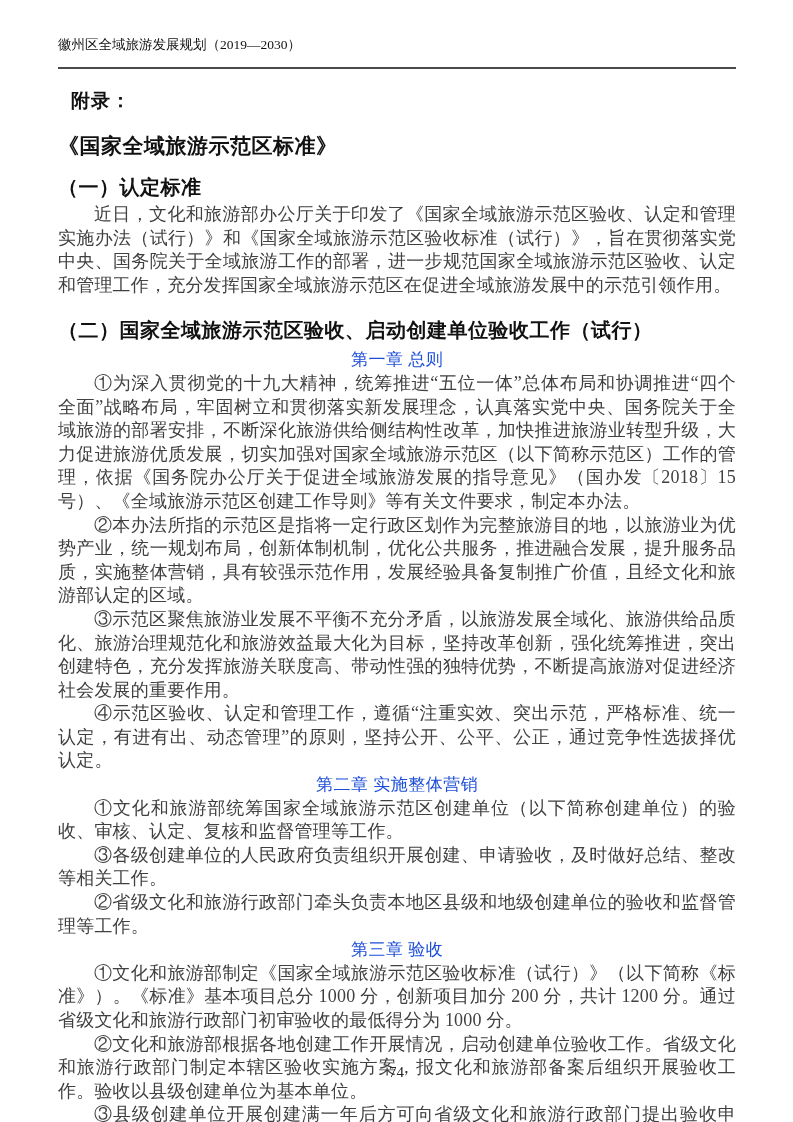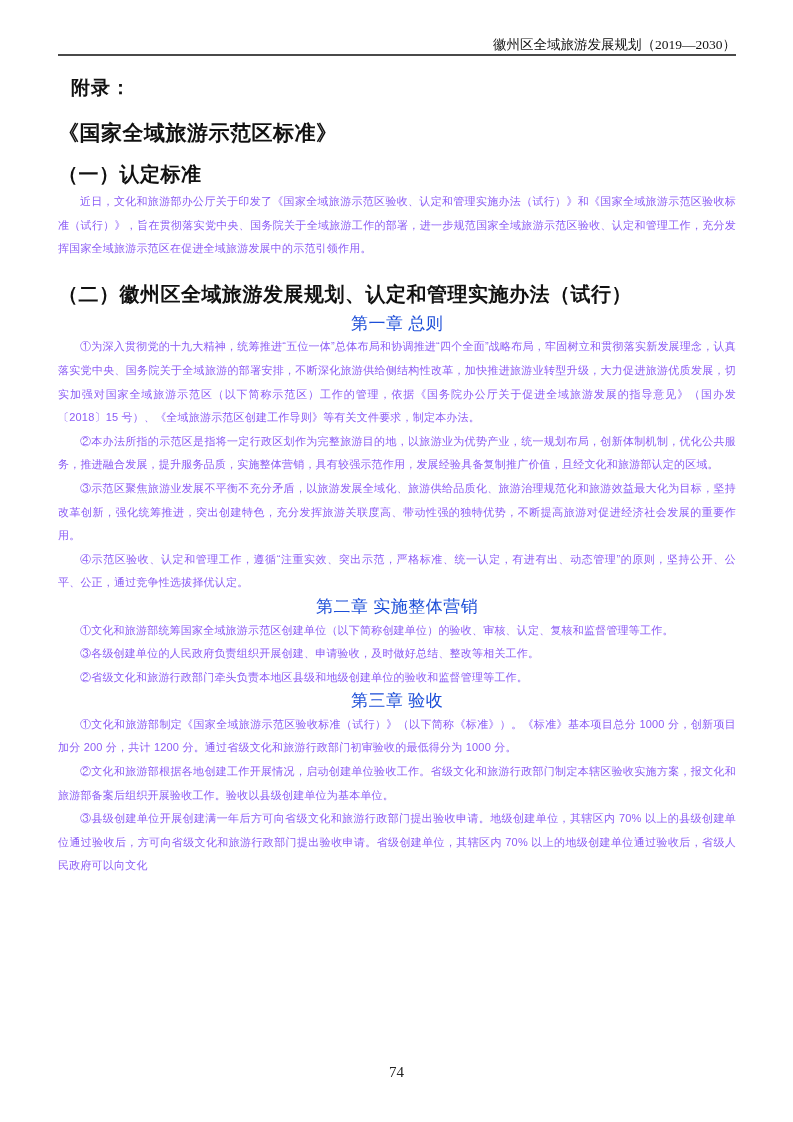--- a/index.html
+++ b/index.html
@@ -13,26 +13,25 @@
     height: 1122px;
     margin: 0 auto;
     background: #ffffff;
     box-sizing: border-box;
     padding: 36px 57px 0 58px;
     overflow: hidden;
     color: #111111;
   }
   
   .page-header {
-    text-align: right;
     font-family: "Liberation Serif", "DejaVu Serif", serif;
     font-size: 13.5px;
     line-height: 17px;
     color: #111111;
-    padding-bottom: 1px;
+    padding-bottom: 14px;
     border-bottom: 2px solid #4a4a4a;
   }
   
   .h-appendix {
     margin-top: 21px;
     font-family: "Liberation Sans", "DejaVu Sans", sans-serif;
     font-weight: bold;
     font-size: 19px;
     line-height: 21px;
     letter-spacing: 1px;
@@ -55,27 +54,27 @@
     letter-spacing: 0.5px;
   }
   .h-section2 {
     margin-top: 24px;
     margin-bottom: 8px;
   }
   
   .para {
     margin: 0;
     text-indent: 2em;
-    font-family: Liberation Sans, sans-serif;
-    font-size: 11px;
+    font-family: Liberation Serif, serif;
+    font-size: 18px;
     line-height: 23.6px;
     text-align: justify;
     text-justify: inter-ideograph;
     letter-spacing: 0.2px;
-    color: #8b5cf6;
+    color: #404040;
   }
   .para-first {
     margin-top: 6px;
   }
   .chapter-title {
     margin: 0;
     font-family: "Liberation Serif", "DejaVu Serif", serif;
     font-size: 17px;
     line-height: 23.6px;
     text-align: center;
@@ -101,21 +100,21 @@
   <div class="page-header">徽州区全域旅游发展规划（2019—2030）</div>
 
   <div class="h-appendix">附录：</div>
 
   <div class="h-doc-title">《国家全域旅游示范区标准》</div>
 
   <div class="h-section">（一）认定标准</div>
 
   <p class="para para-first">近日，文化和旅游部办公厅关于印发了《国家全域旅游示范区验收、认定和管理实施办法（试行）》和《国家全域旅游示范区验收标准（试行）》，旨在贯彻落实党中央、国务院关于全域旅游工作的部署，进一步规范国家全域旅游示范区验收、认定和管理工作，充分发挥国家全域旅游示范区在促进全域旅游发展中的示范引领作用。</p>
 
-  <div class="h-section h-section2">（二）徽州区全域旅游发展规划、认定和管理实施办法（试行）</div>
+  <div class="h-section h-section2">（二）国家全域旅游示范区验收、启动创建单位验收工作（试行）</div>
 
   <div class="chapter-title">第一章 总则</div>
 
   <p class="para">①为深入贯彻党的十九大精神，统筹推进“五位一体”总体布局和协调推进“四个全面”战略布局，牢固树立和贯彻落实新发展理念，认真落实党中央、国务院关于全域旅游的部署安排，不断深化旅游供给侧结构性改革，加快推进旅游业转型升级，大力促进旅游优质发展，切实加强对国家全域旅游示范区（以下简称示范区）工作的管理，依据《国务院办公厅关于促进全域旅游发展的指导意见》（国办发〔2018〕15 号）、《全域旅游示范区创建工作导则》等有关文件要求，制定本办法。</p>
   <p class="para">②本办法所指的示范区是指将一定行政区划作为完整旅游目的地，以旅游业为优势产业，统一规划布局，创新体制机制，优化公共服务，推进融合发展，提升服务品质，实施整体营销，具有较强示范作用，发展经验具备复制推广价值，且经文化和旅游部认定的区域。</p>
   <p class="para">③示范区聚焦旅游业发展不平衡不充分矛盾，以旅游发展全域化、旅游供给品质化、旅游治理规范化和旅游效益最大化为目标，坚持改革创新，强化统筹推进，突出创建特色，充分发挥旅游关联度高、带动性强的独特优势，不断提高旅游对促进经济社会发展的重要作用。</p>
   <p class="para">④示范区验收、认定和管理工作，遵循“注重实效、突出示范，严格标准、统一认定，有进有出、动态管理”的原则，坚持公开、公平、公正，通过竞争性选拔择优认定。</p>
 
   <div class="chapter-title">第二章 实施整体营销</div>
 

